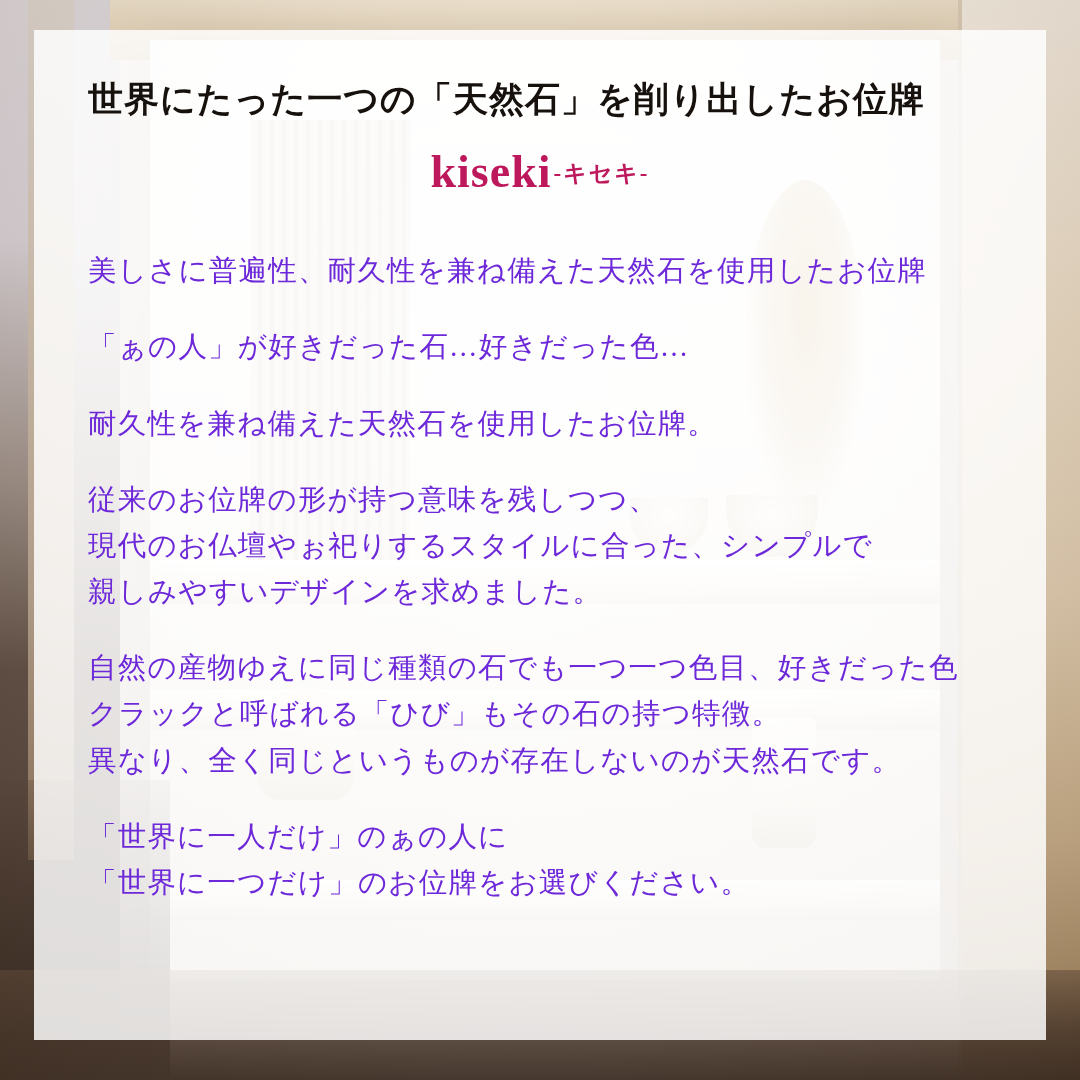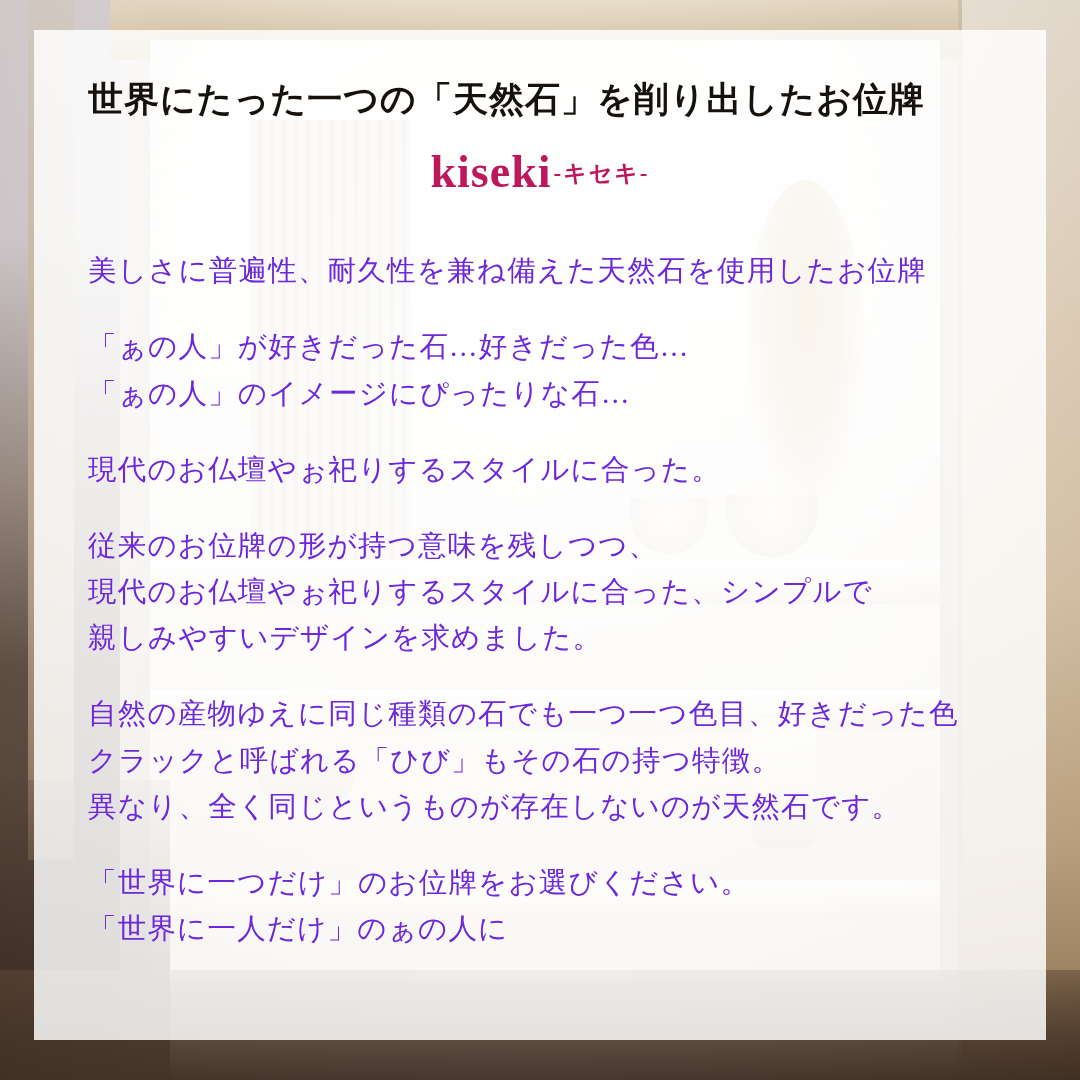--- a/index.html
+++ b/index.html
@@ -208,39 +208,38 @@
     </div>
 
     <div class="body-block">
 
       <p class="para">
         <span class="line">美しさに普遍性、耐久性を兼ね備えた天然石を使用したお位牌</span>
       </p>
 
       <p class="para">
         <span class="line">「ぁの人」が好きだった石…好きだった色…</span>
-        <span class="line">「ぁの人」のイメージにぴったりな石…</span>
-      </p>
-
-      <p class="para">
-        <span class="line">現代のお仏壇やぉ祀りするスタイルに合った。</span>
+      </p>
+
+      <p class="para">
+        <span class="line">耐久性を兼ね備えた天然石を使用したお位牌。</span>
       </p>
 
       <p class="para">
         <span class="line">従来のお位牌の形が持つ意味を残しつつ、</span>
         <span class="line">現代のお仏壇やぉ祀りするスタイルに合った、シンプルで</span>
         <span class="line">親しみやすいデザインを求めました。</span>
       </p>
 
       <p class="para">
         <span class="line">自然の産物ゆえに同じ種類の石でも一つ一つ色目、好きだった色</span>
         <span class="line">クラックと呼ばれる「ひび」もその石の持つ特徴。</span>
         <span class="line">異なり、全く同じというものが存在しないのが天然石です。</span>
       </p>
 
       <p class="para">
+        <span class="line">「世界に一人だけ」のぁの人に</span>
         <span class="line">「世界に一つだけ」のお位牌をお選びください。</span>
-        <span class="line">「世界に一人だけ」のぁの人に</span>
       </p>
 
     </div>
   </div>
 </div>
 
 </body></html>

